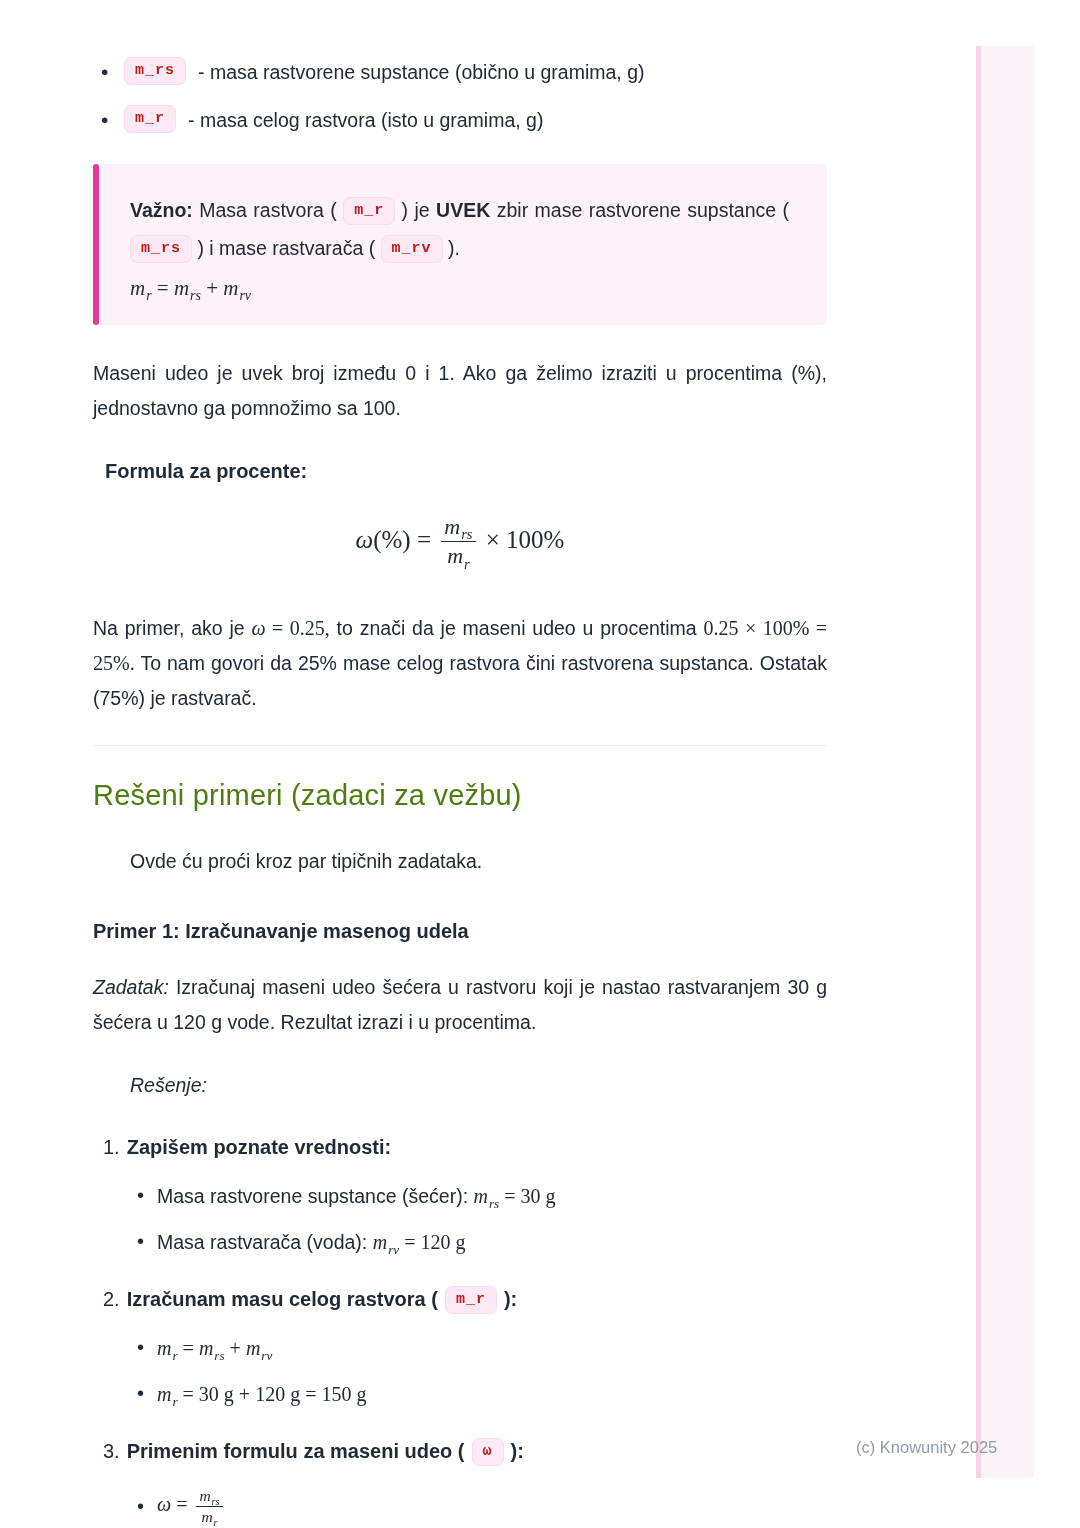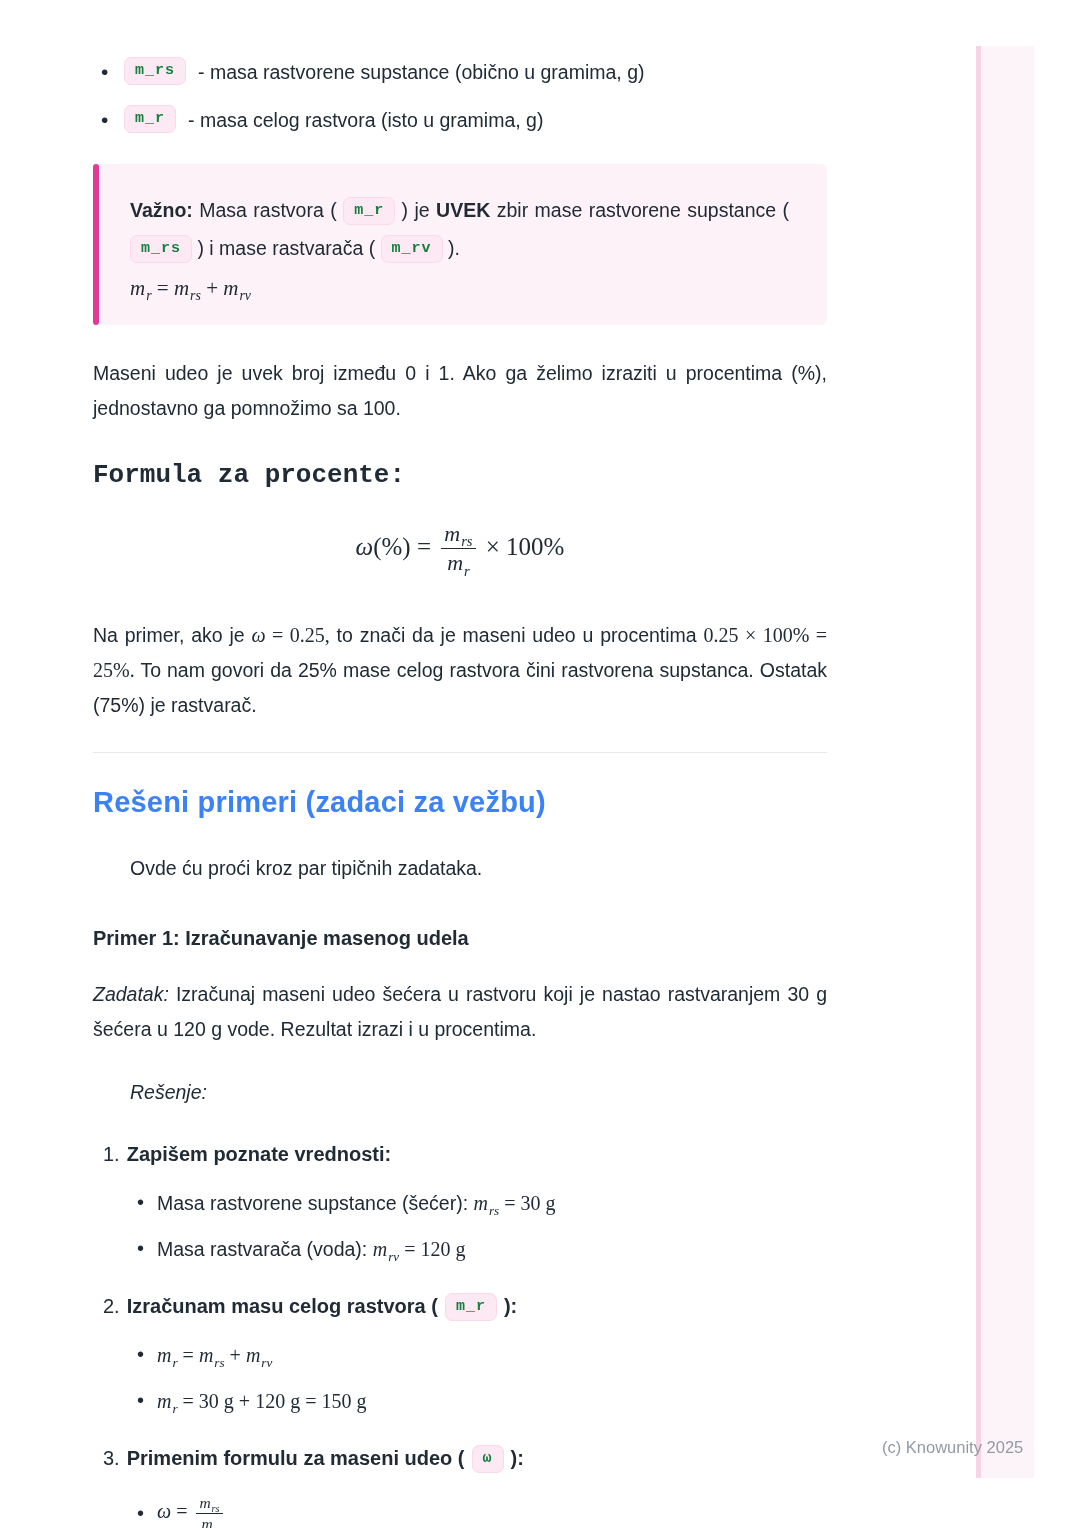--- a/index.html
+++ b/index.html
@@ -19,21 +19,21 @@
 
   
   .top-bullets { list-style:none; margin:56px 0 0; padding:0; }
   .top-bullets li { position:relative; padding-left:31px; margin-bottom:16px; height:32px; display:flex; align-items:center; }
   .top-bullets li::before { content:"•"; position:absolute; left:8px; top:50%; transform:translateY(-52%); font-size:21px; }
   .top-bullets .def-text { margin-left:12px; }
 
   .code {
     font-family:"Liberation Mono","DejaVu Sans Mono",monospace;
     font-weight:700; font-size:15px; letter-spacing:1px; line-height:1;
-    color:#15803d; background:#fce9f4; border:1px solid #f9d9ea;
+    color:#b91c1c; background:#fce9f4; border:1px solid #f9d9ea;
     border-radius:7px; padding:5px 10px 6px; display:inline-block;
     vertical-align:middle; position:relative; top:-1px;
   }
 
   
   .callout { position:relative; margin-top:28px; background:#fdf2f8; border-radius:6px; padding:27px 38px 24px 37px; }
   .callout::before { content:""; position:absolute; left:0; top:0; bottom:0; width:6px; border-radius:99px; background:#e23a97; }
   .callout-text { margin:0; line-height:38px; text-align:justify; }
   .b { font-weight:700; }
   .callout-math { margin:9px 0 0; font-size:21px; }
@@ -44,50 +44,50 @@
   .mu { font-style:normal; }
   .math sub { font-size:0.66em; font-style:italic; line-height:0; margin-left:1px; }
   .frac { display:inline-block; vertical-align:middle; text-align:center; line-height:1.2; margin:0 4px; }
   .frac .fn { display:block; border-bottom:1.6px solid currentColor; padding:0 3px 1px; }
   .frac .fd { display:block; padding-top:1px; }
 
   .par { margin:0; line-height:35px; text-align:justify; }
   .par .math { font-size:20px; }
   .left { text-align:left;margin-left:37px; }
   #para-intro { margin-top:31px; }
-  .sub-head { font-size:26px; font-weight:700; margin:34px 0 0;font-family:Liberation Mono, monospace; }
+  .sub-head { font-size:20px; font-weight:700; margin:34px 12px 0; }
 
   .formula-display { margin:31px 0 0; text-align:center; font-size:25px; }
   .formula-display .frac { font-size:22px; }
 
   #para-example { margin-top:41px; }
 
   .divider { border:none; border-top:1.5px solid #e7e9ec; margin:29px 0 0; }
 
-  .section-heading { margin:31px 0 0; font-size:29px; line-height:37px; font-weight:700; color:#3b82f6; letter-spacing:0.2px; }
+  .section-heading { margin:31px 0 0; font-size:29px; line-height:37px; font-weight:400; color:#4d7c0f; letter-spacing:0.2px; }
   #para-overview { margin-top:30px; }
   .example-title { font-size:20px; font-weight:700; margin:41px 0 0; }
   #para-task { margin-top:27px; }
   .ital { font-style:italic; }
   #para-solution { margin-top:28px; }
 
   
   .steps { margin-top:18px; }
   .step { margin-top:28px; }
   .step-line { margin:0; font-size:20px; padding-left:10px; line-height:32px; }
   .step-num { font-weight:400; margin-right:7px; }
   .step-title { font-weight:700; }
   .step-title .code { margin:0 7px; }
   .sub { position:relative; margin-top:20px; padding-left:64px; line-height:26px; }
   .sub::before { content:"•"; position:absolute; left:44px; top:50%; transform:translateY(-55%); font-size:20px; }
   .sub .math { font-size:20px; }
   .msmall { font-size:21px; }
   .msmall .frac { font-size:15.5px; }
 
-  .footer { position:absolute; left:882px; top:1438px; font-size:16.5px; color:#939aa5; z-index:2; }
+  .footer { position:absolute; left:856px; top:1438px; font-size:16.5px; color:#939aa5; z-index:2; }
 </style>
 </head>
 <body>
 
 <div class="side-strip"></div>
 
 <div class="content">
 
   <ul class="top-bullets">
     <li>

